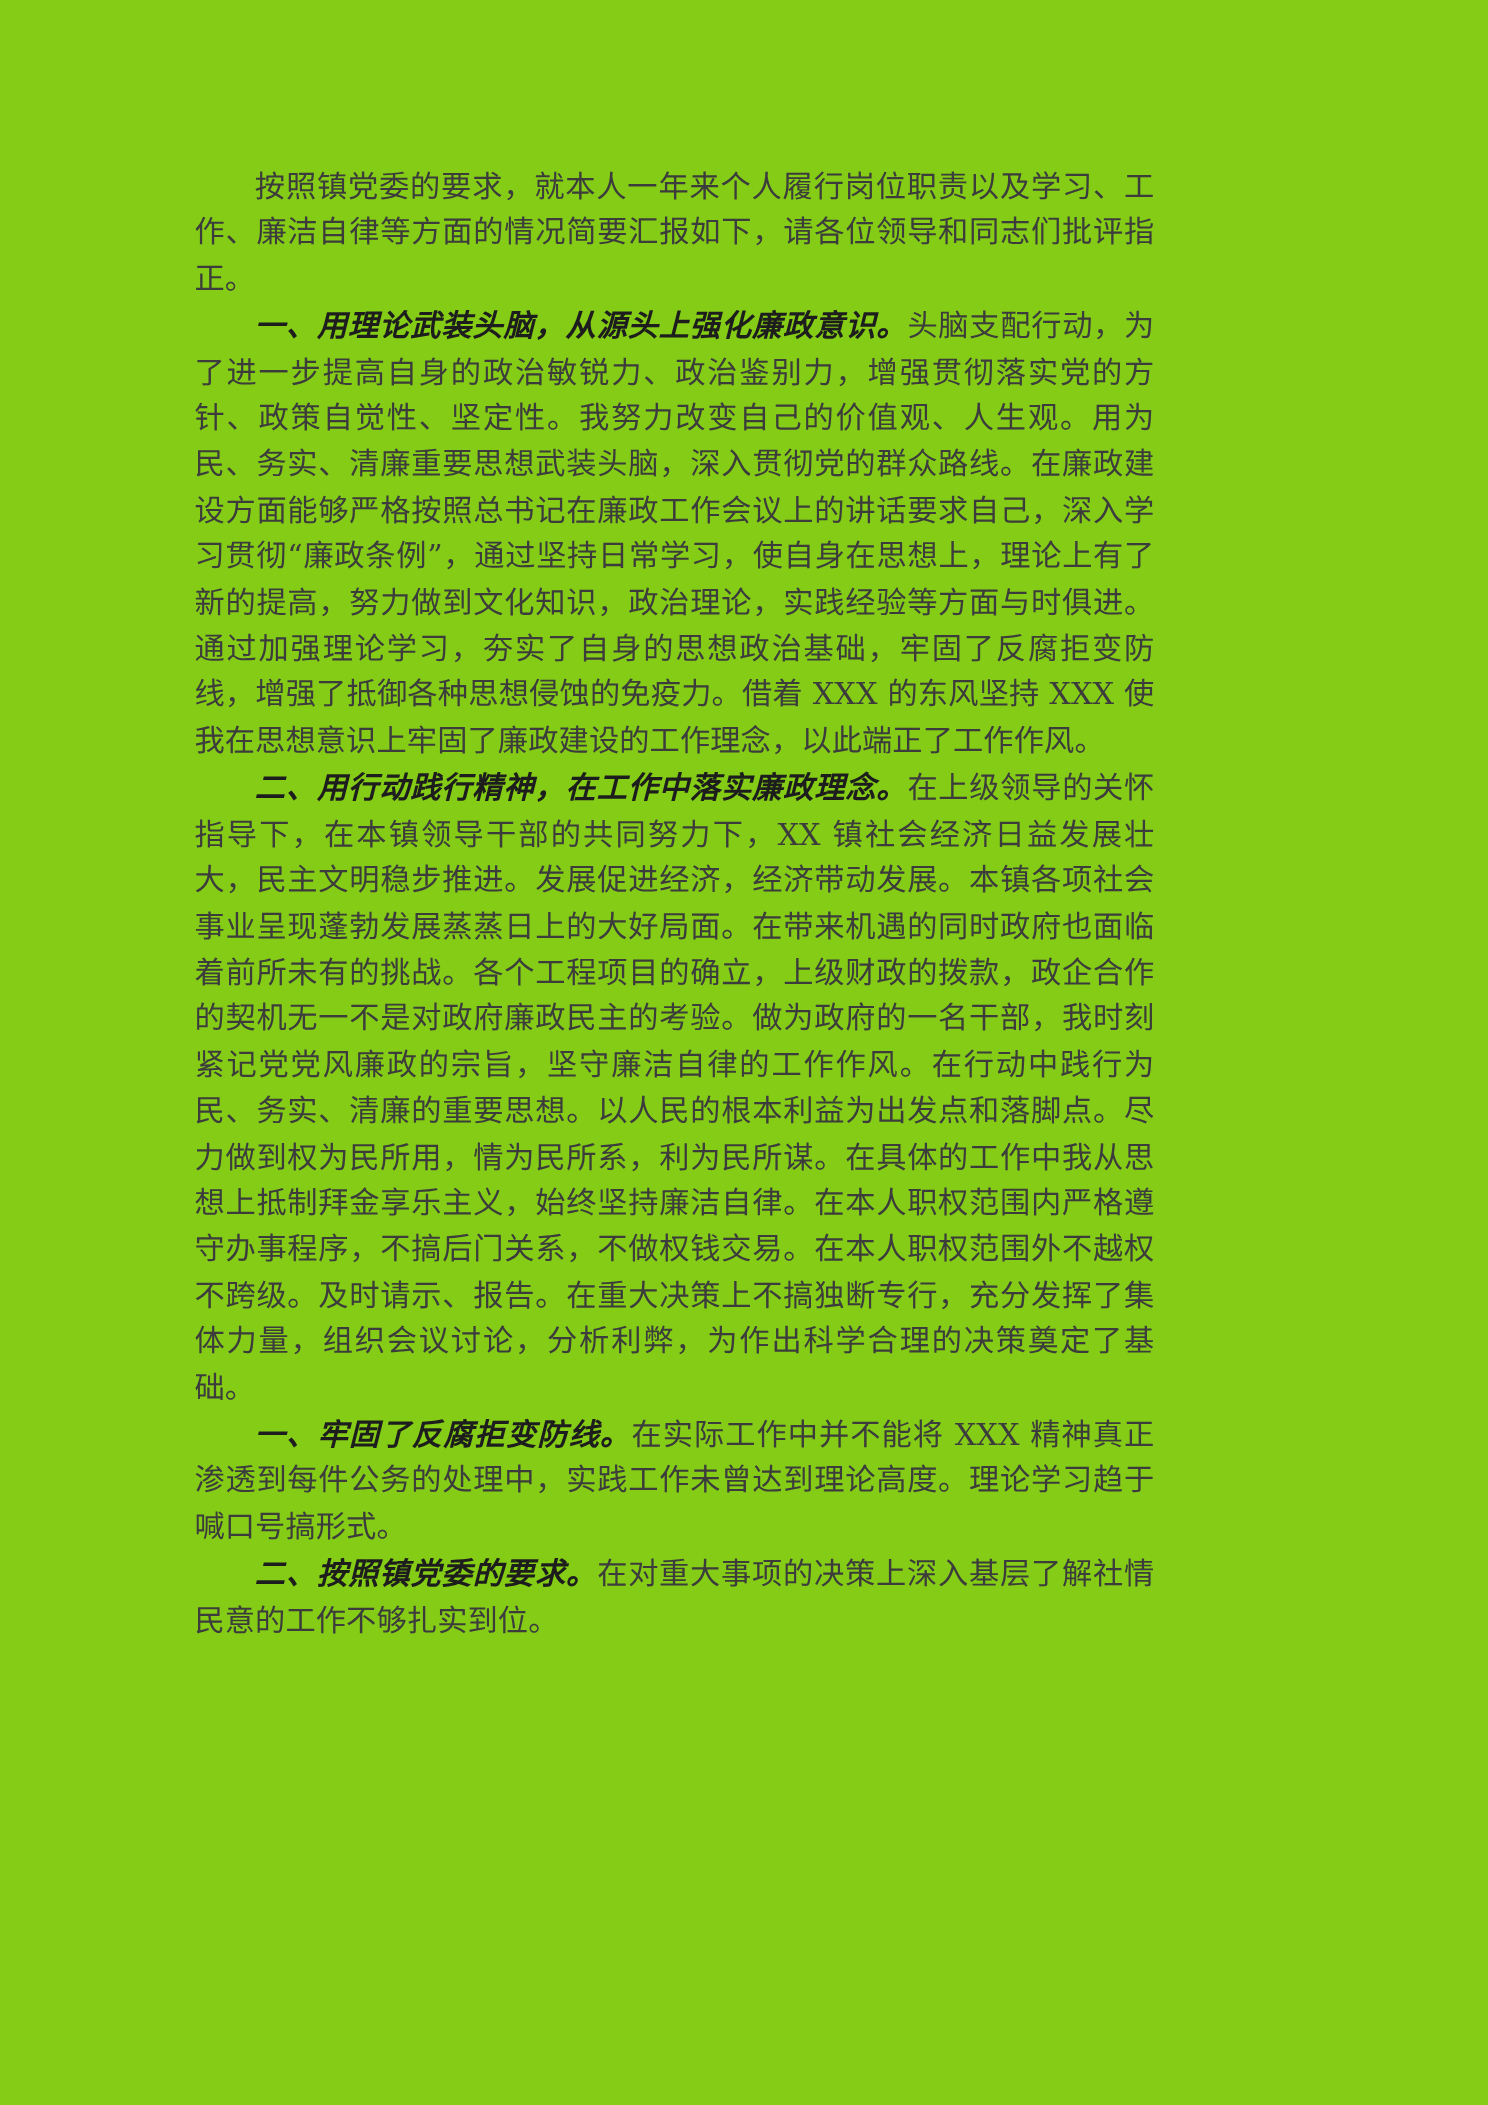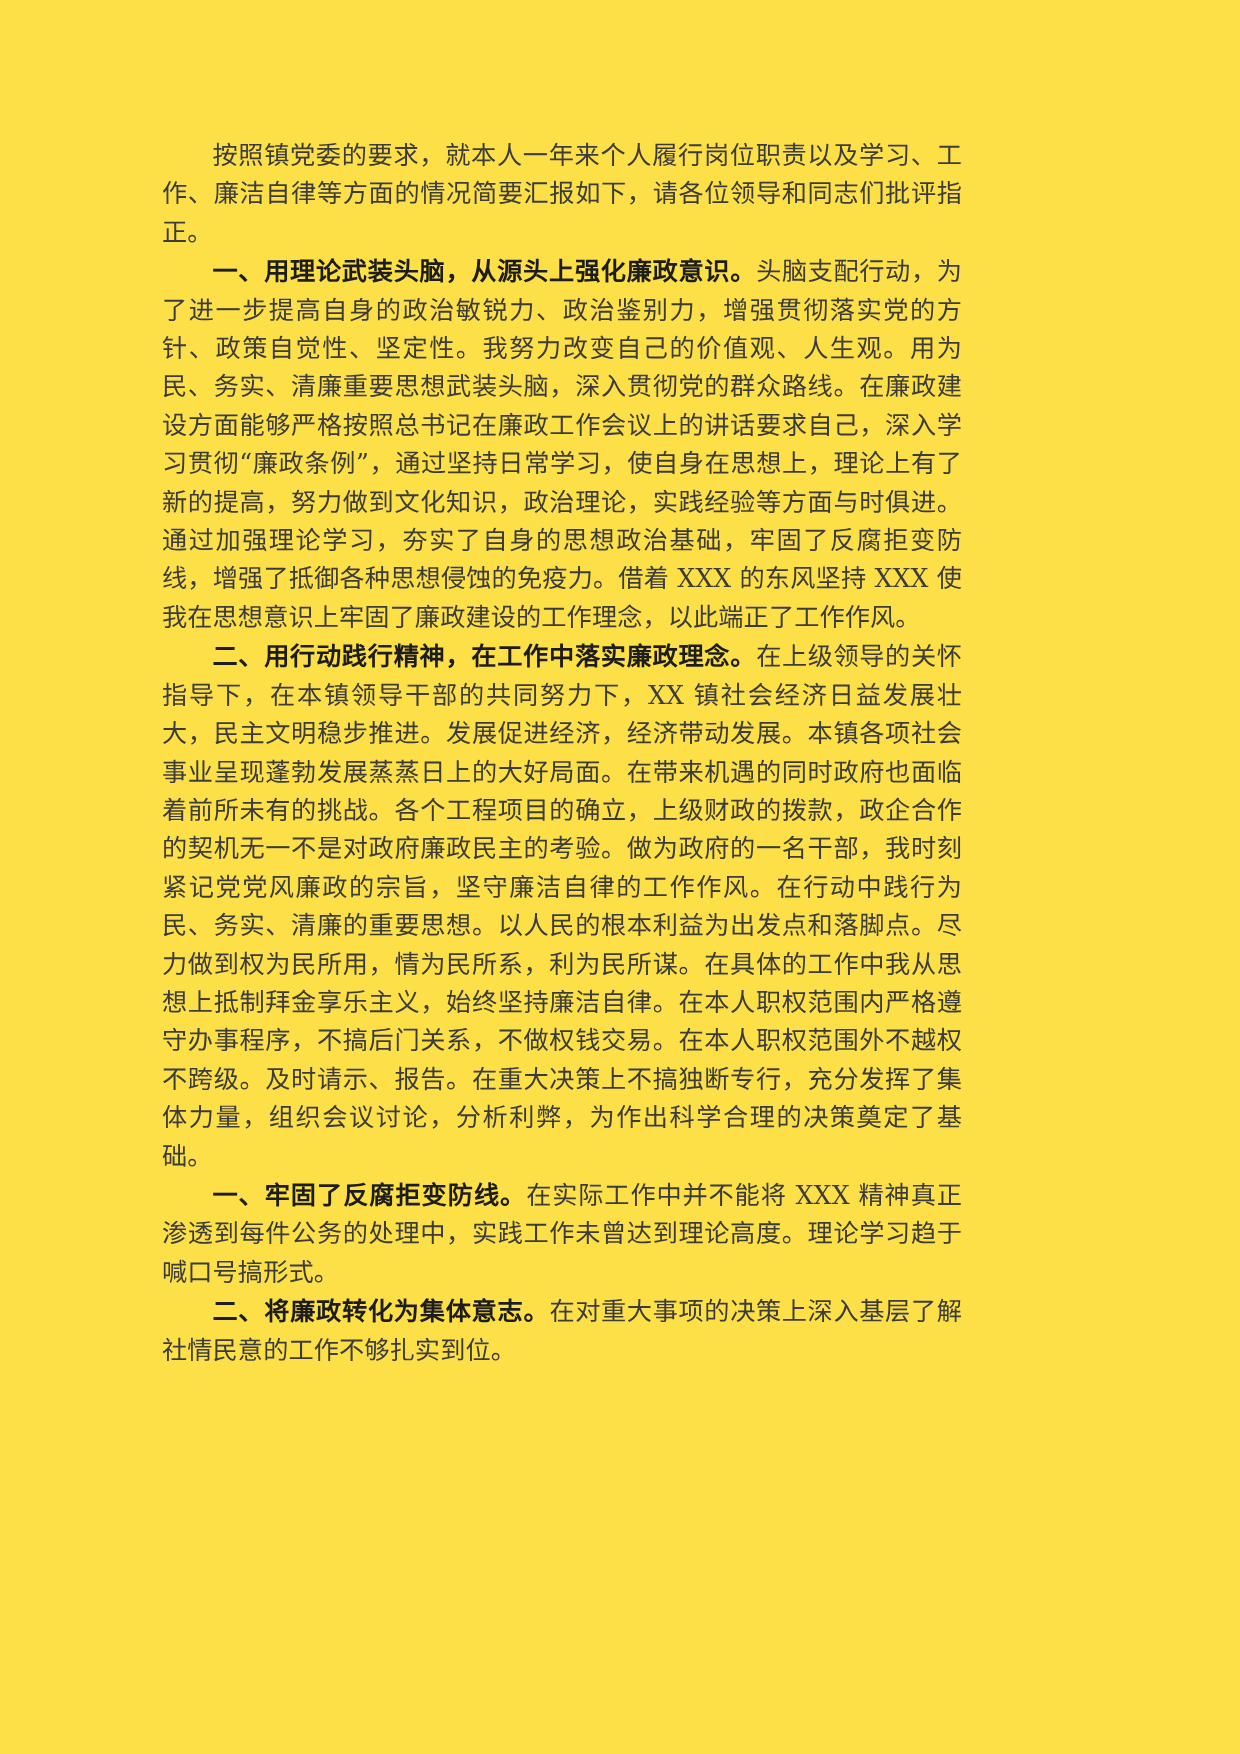--- a/index.html
+++ b/index.html
@@ -13,21 +13,21 @@
     height: 1754px;
     font-family: "DejaVu Serif", "Liberation Serif", serif;
     color: #3a3a3a;
     -webkit-font-smoothing: antialiased;
   }
   .page {
     position: relative;
     width: 1240px;
     height: 1754px;
     box-sizing: border-box;
-    background: #fde047;
+    background: #84cc16;
     overflow: hidden;
   }
   .doc-body {
     position: absolute;
     left: 162px;
     top: 136px;
     width: 800px;
   }
   p.para {
     margin: 0 0 0 0;
@@ -37,20 +37,21 @@
     text-justify: inter-ideograph;
     text-indent: 2em;
     letter-spacing: 0.1px;
     word-break: break-all;
     color: #3c3c3c;
   }
   p.para .lead {
     font-weight: bold;
     color: #1d1d1d;
     letter-spacing: 0.2px;
+    font-style: italic;
   }
 </style>
 </head>
 <body>
 
 <div class="page">
   <div class="doc-body">
 
     <p class="para">
       <span class="lead"></span><span>按照镇党委的要求，就本人一年来个人履行岗位职责以及学习、工作、廉洁自律等方面的情况简要汇报如下，请各位领导和同志们批评指正。</span>
@@ -64,17 +65,17 @@
       <span class="lead">二、用行动践行精神，在工作中落实廉政理念。</span><span>在上级领导的关怀指导下，在本镇领导干部的共同努力下，XX 镇社会经济日益发展壮大，民主文明稳步推进。发展促进经济，经济带动发展。本镇各项社会事业呈现蓬勃发展蒸蒸日上的大好局面。在带来机遇的同时政府也面临着前所未有的挑战。各个工程项目的确立，上级财政的拨款，政企合作的契机无一不是对政府廉政民主的考验。做为政府的一名干部，我时刻紧记党党风廉政的宗旨，坚守廉洁自律的工作作风。在行动中践行为民、务实、清廉的重要思想。以人民的根本利益为出发点和落脚点。尽力做到权为民所用，情为民所系，利为民所谋。在具体的工作中我从思想上抵制拜金享乐主义，始终坚持廉洁自律。在本人职权范围内严格遵守办事程序，不搞后门关系，不做权钱交易。在本人职权范围外不越权不跨级。及时请示、报告。在重大决策上不搞独断专行，充分发挥了集体力量，组织会议讨论，分析利弊，为作出科学合理的决策奠定了基础。</span>
     </p>
 
 
 
     <p class="para">
       <span class="lead">一、牢固了反腐拒变防线。</span><span>在实际工作中并不能将 XXX 精神真正渗透到每件公务的处理中，实践工作未曾达到理论高度。理论学习趋于喊口号搞形式。</span>
     </p>
 
     <p class="para">
-      <span class="lead">二、将廉政转化为集体意志。</span><span>在对重大事项的决策上深入基层了解社情民意的工作不够扎实到位。</span>
+      <span class="lead">二、按照镇党委的要求。</span><span>在对重大事项的决策上深入基层了解社情民意的工作不够扎实到位。</span>
     </p>
 
   </div>
 </div>
 
 </body></html>

